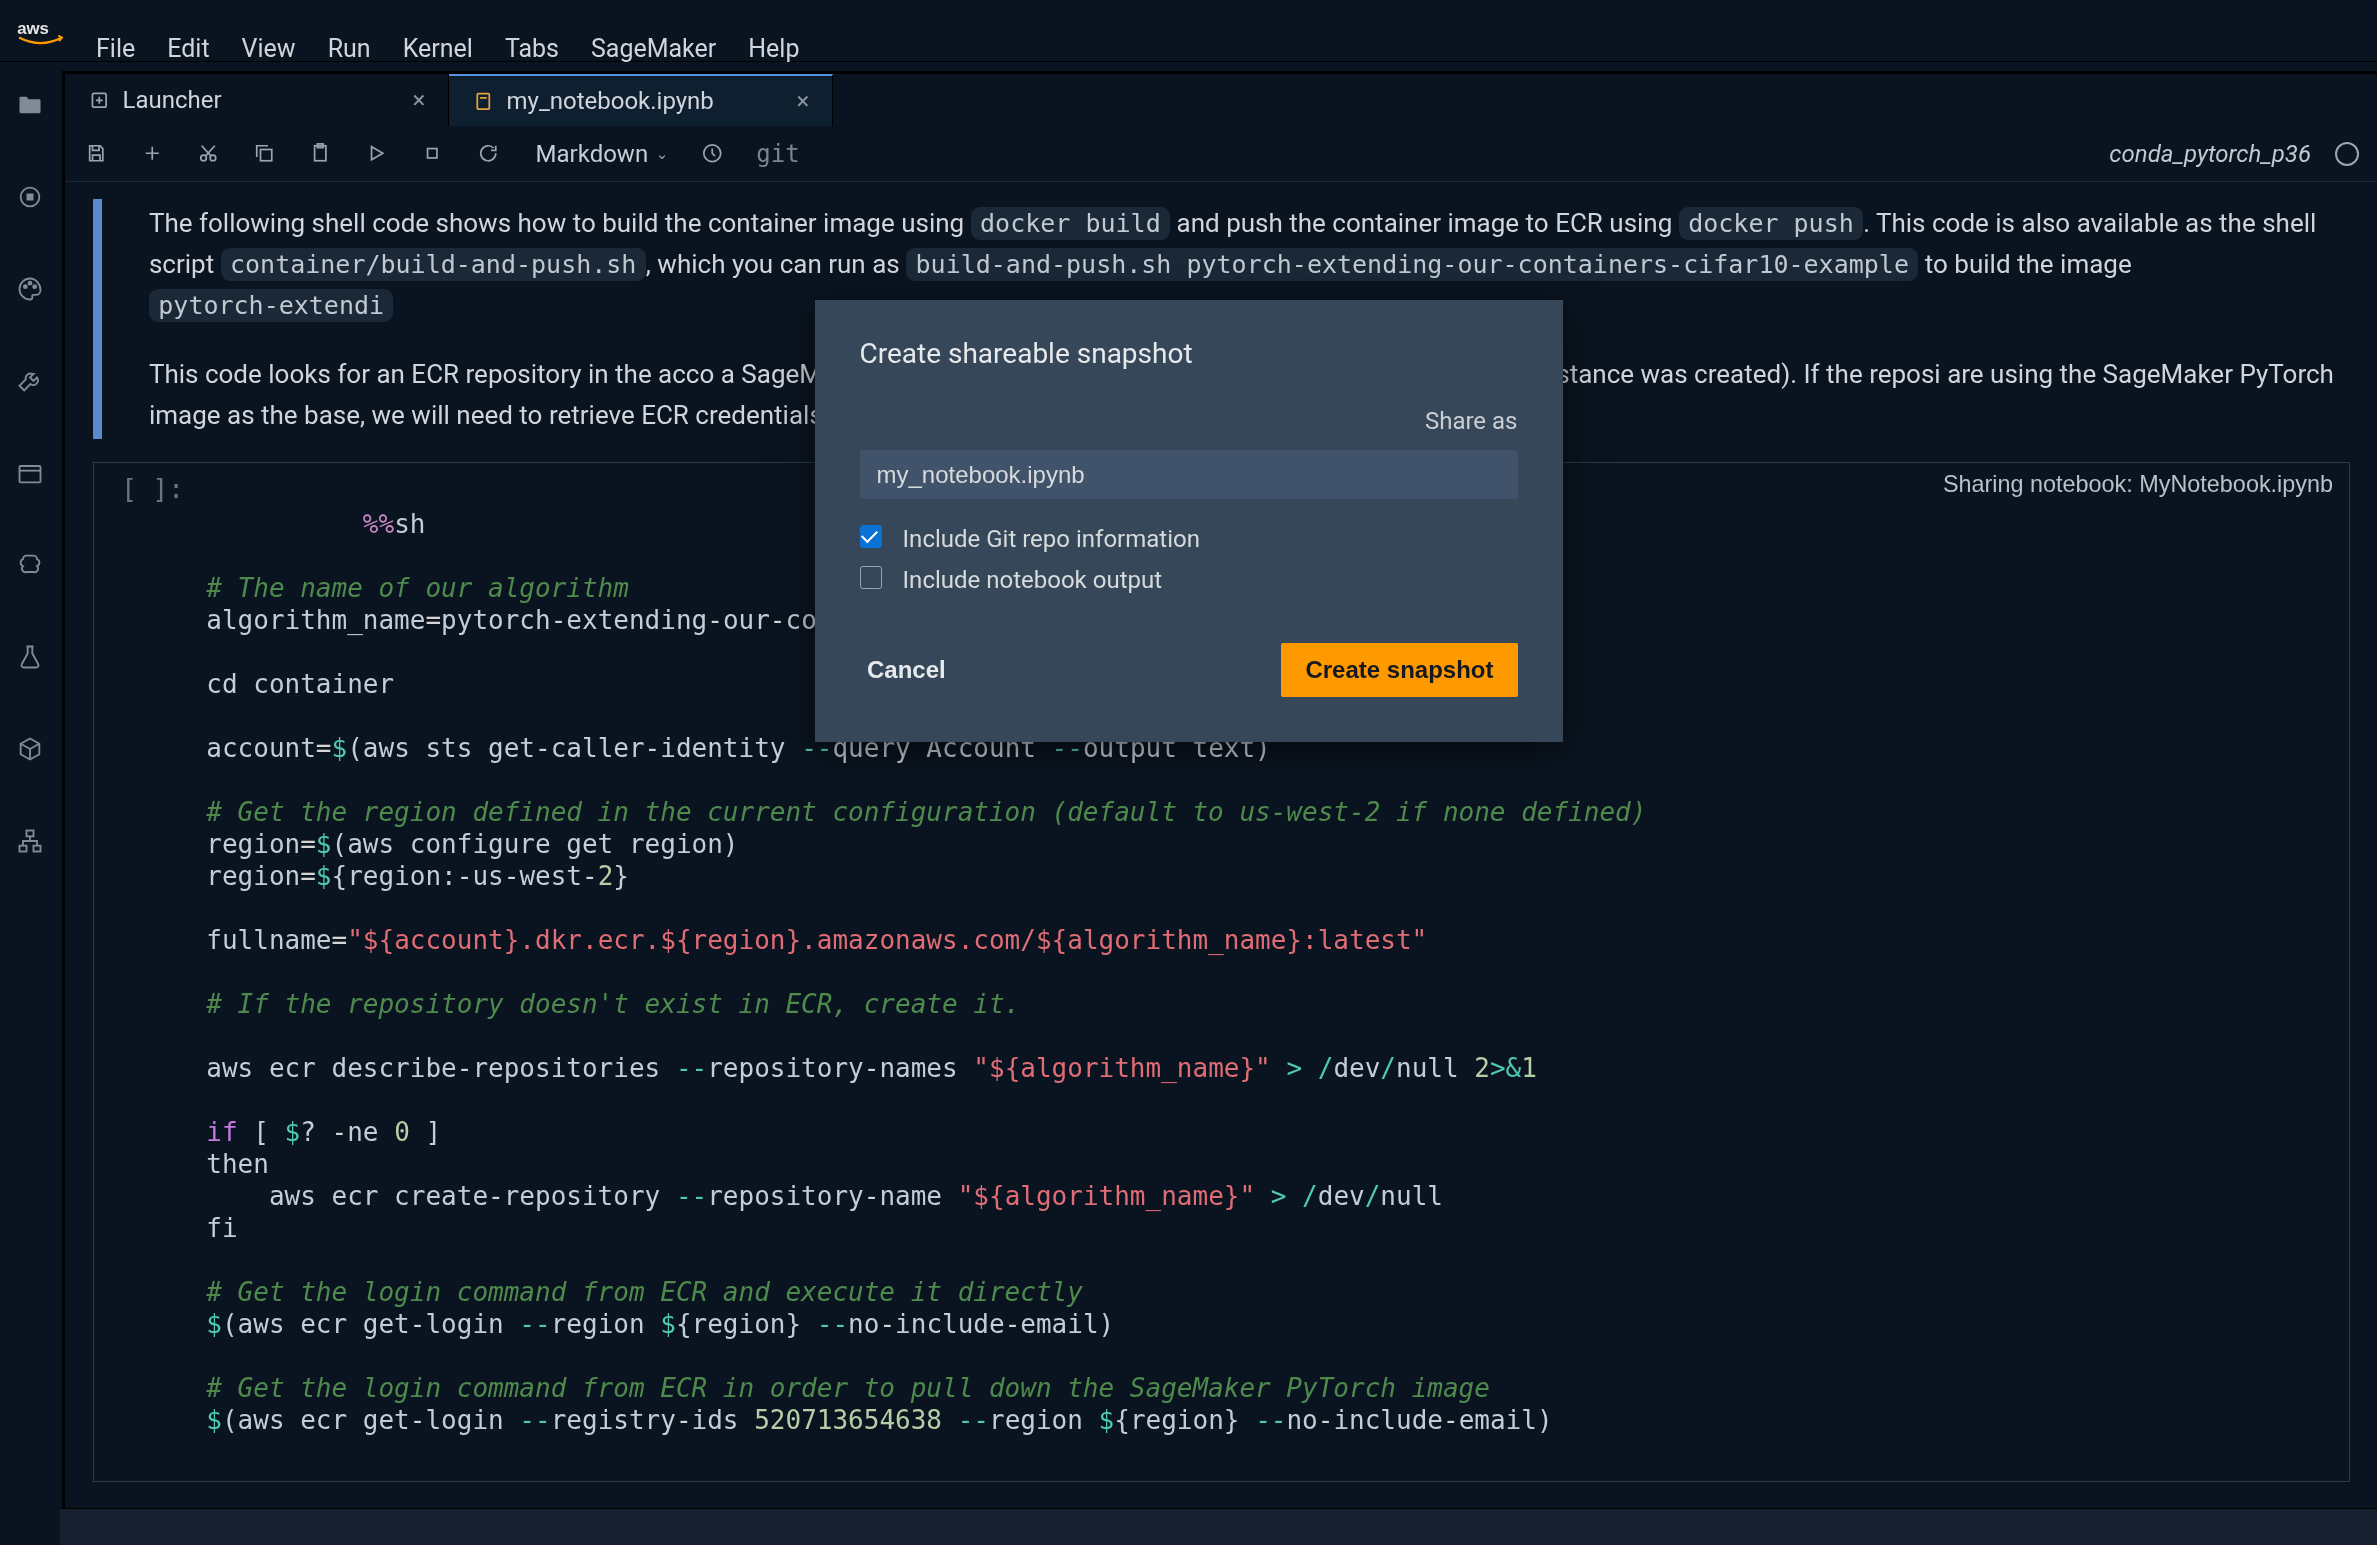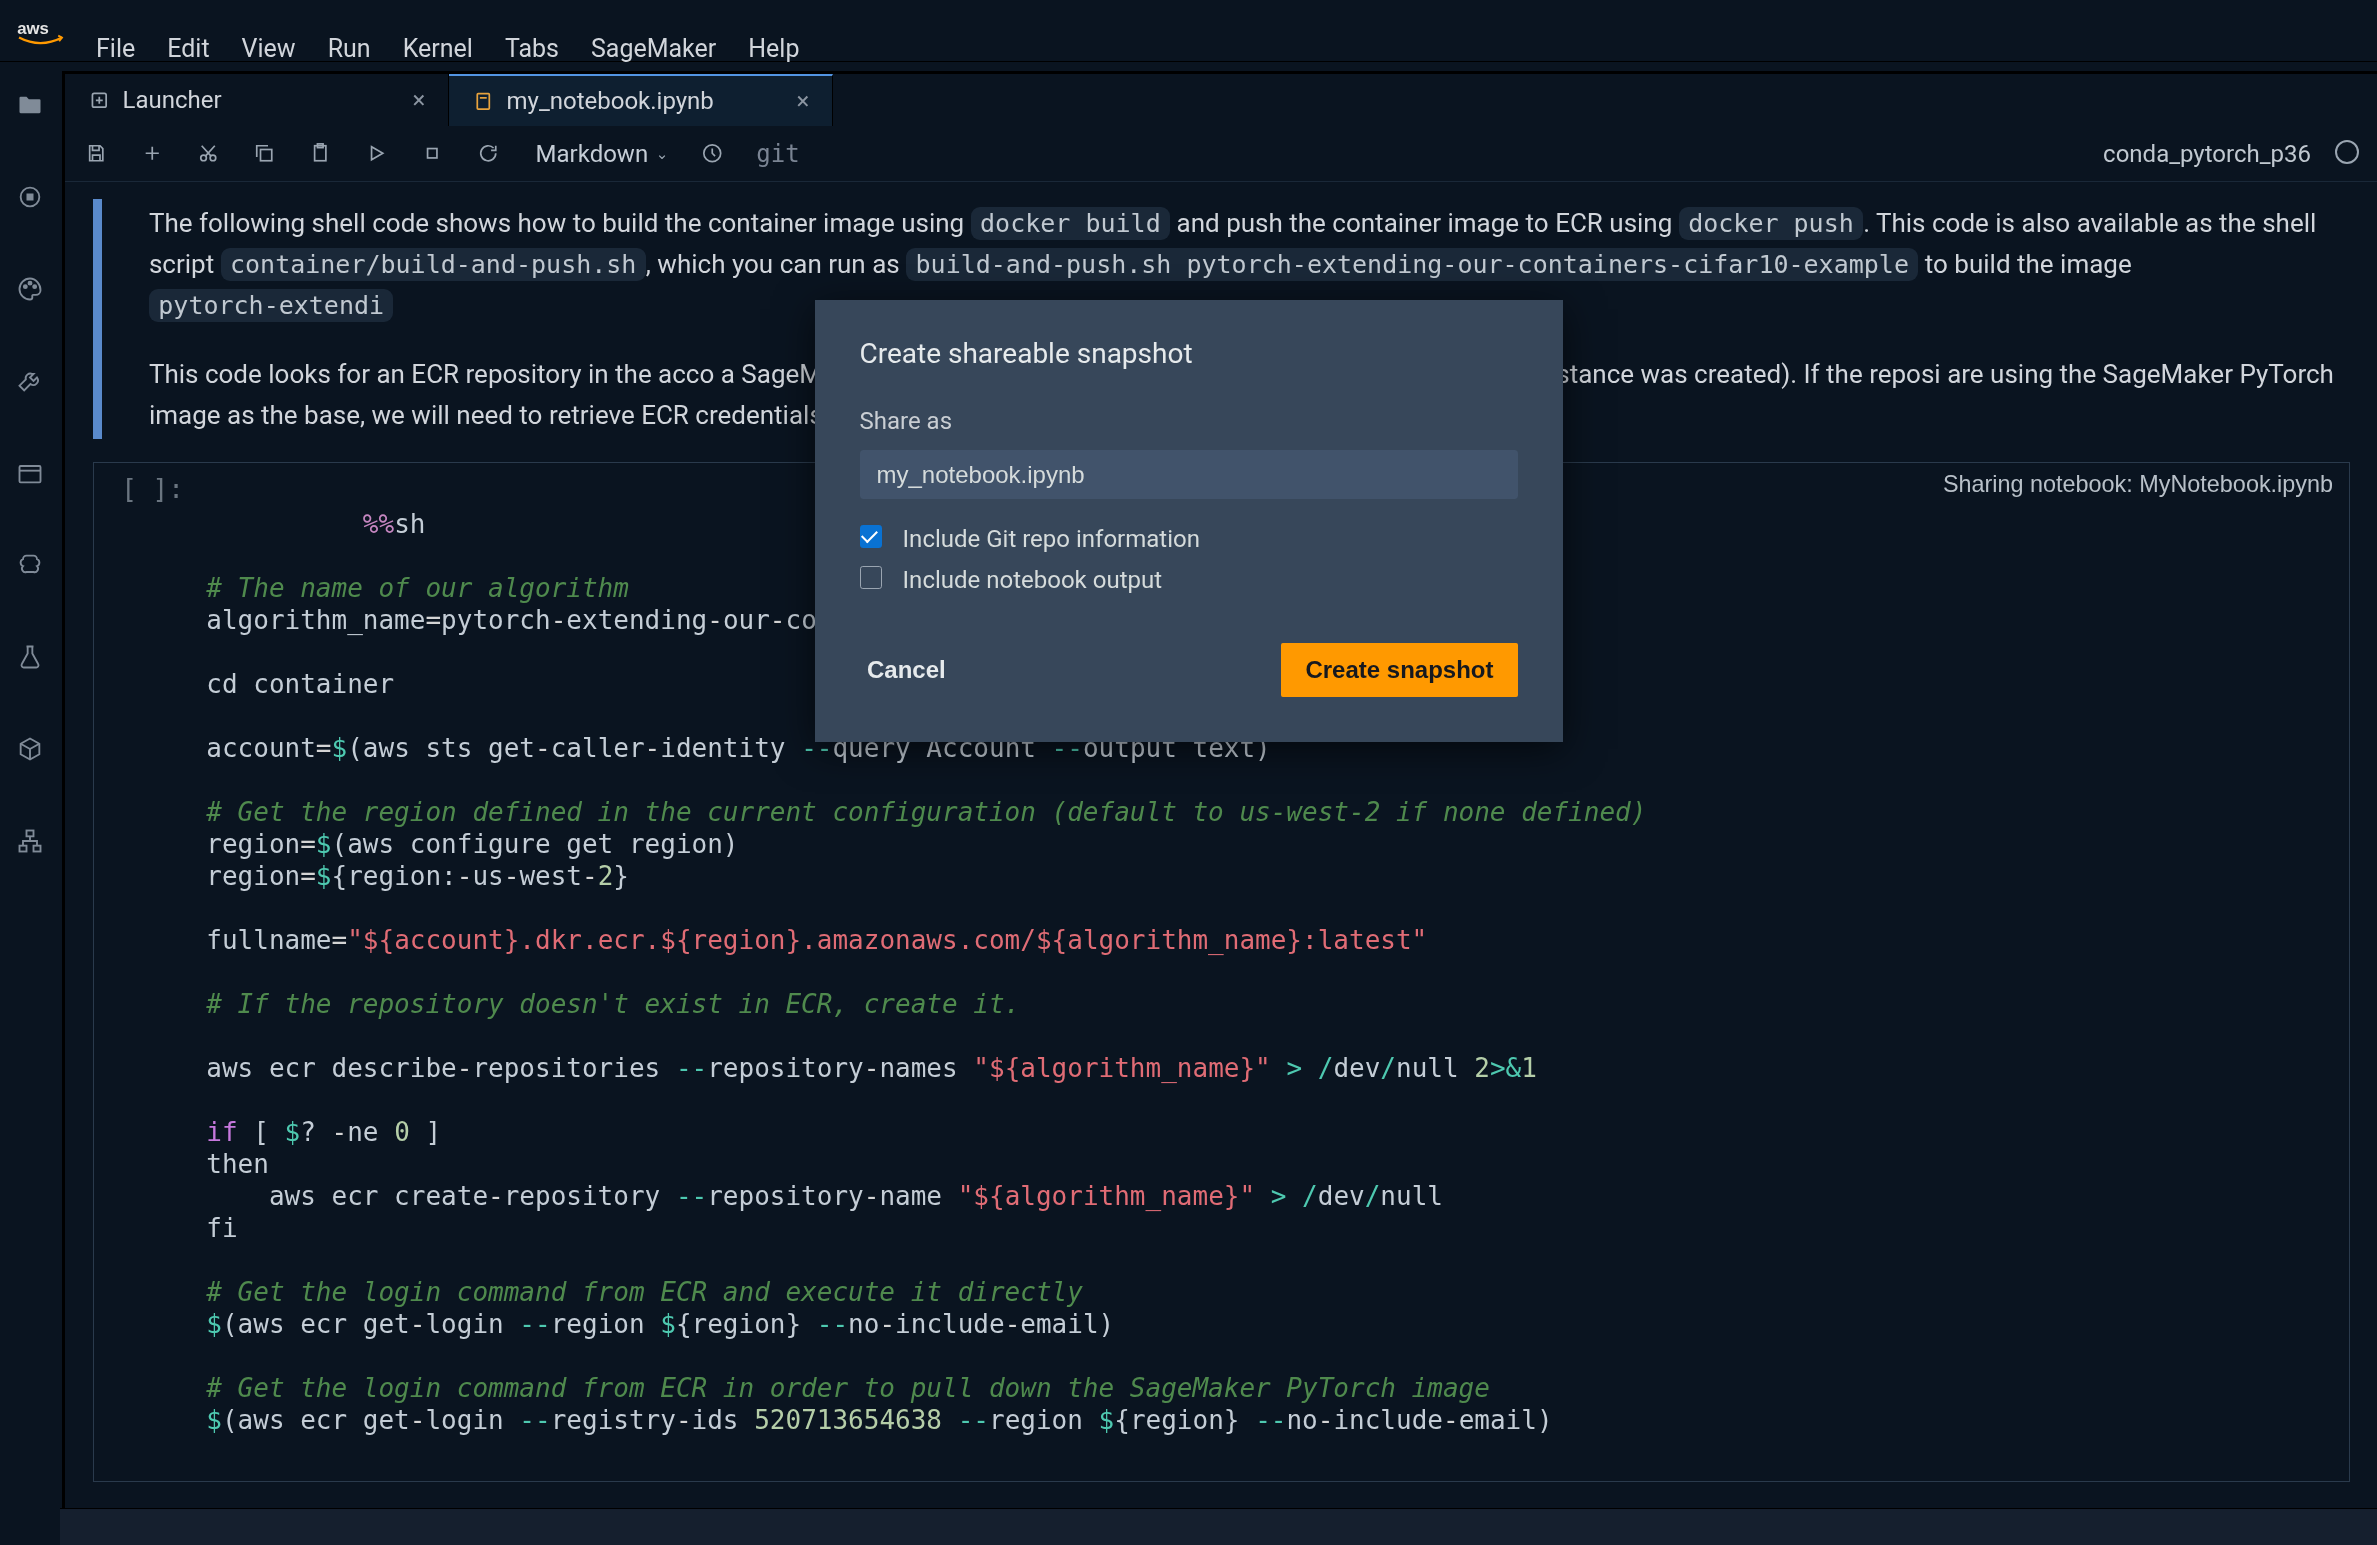--- a/index.html
+++ b/index.html
@@ -32,21 +32,21 @@
 .tab-close { color:#8b95a1; font-size:24px; cursor:pointer; }
 
 
 .toolbar { height:56px; background:#0a1420; display:flex; align-items:center; padding:0 19px; gap:32px; border-bottom:0.9px solid #1a2838; }
 .tb-icon { width:24px; height:24px; color:#9aa5b1; cursor:pointer; display:flex; align-items:center; justify-content:center; }
 .tb-icon svg { width:22.5px; height:22.5px; fill:none; stroke:currentColor; stroke-width:1.8; }
 .tb-sel-wrap { display:flex; align-items:center; gap:7.5px; margin-left:3.7px; }
 .tb-sel { color:#c5cdd6; font-size:24px; }
 .tb-caret { color:#9aa5b1; }
 .tb-text { color:#7a8493; font-size:24px; font-family:SFMono-Regular,Menlo,Consolas,monospace; }
-.toolbar-right { margin-left:auto; display:flex; align-items:flex-start; gap:24px; }
+.toolbar-right { margin-left:auto; display:flex; align-items:center; gap:24px;font-style:italic; }
 .kernel-name { color:#c0c8d0; font-size:24px; }
 .kernel-ind { width:24px; height:24px; border:2.8px solid #9aa5b1; border-radius:50%; }
 
 
 .notebook { flex:1; overflow:hidden; position:relative; background:#0a1420; padding:17px 28px 0 28px; }
 .md-cell { background:#0a1420; border-left:9.4px solid #5a8acb; padding:3.7px 0 3.7px 47px; margin-bottom:22.5px; }
 .md-text { font-size:26px; line-height:41px; color:#d1d5db; }
 .code-inline { font-family:SFMono-Regular,Menlo,Consolas,monospace; background:#1a2838; padding:1.9px 9.4px; border-radius:9px; font-size:25px; color:#c0c8d0; white-space:nowrap; }
 
 .code-cell { display:flex; margin-top:7.5px; border:0.9px solid #2a3a4c; }
@@ -60,21 +60,21 @@
 .c-pink{ color:#d4d4d4; }
 .c-teal{ color:#4ec9b0; }
 .c-str { color:#e06c75; }
 .c-num { color:#b5cea8; }
 .c-pur { color:#c678dd; }
 
 
 .overlay { position:absolute; inset:0; display:flex; align-items:flex-start; justify-content:center; pointer-events:none; }
 .modal { width:748px; background:#37475a; margin-top:300px; padding:37px 45px 45px 45px; pointer-events:auto; color:#d5dbdb; box-shadow:0 7.5px 37px rgba(0,0,0,.6);}
 .modal-title { font-size:28px; color:#e6eaec; margin-bottom:37px; }
-.modal-label { font-size:24px; color:#c9ced3; margin-bottom:15px; }
+.modal-label { font-size:24px; color:#c9ced3; margin-bottom:15px;text-align:right; }
 .modal-input { width:100%; height:49px; background:#41536b; border:none; border-radius:3.7px; padding:0 17px; font-size:24px; color:#d5dbdb; margin-bottom:26px; }
 .chk-row { display:flex; align-items:flex-start; gap:20.6px; margin-bottom:13px; }
 .chk { width:22.5px; height:22.5px; border:1.9px solid #9aa5b1; border-radius:2.8px; background:transparent; position:relative; cursor:pointer; flex-shrink:0;}
 .chk.checked { background:#0972d3; border-color:#0972d3; }
 .chk.checked::after { content:""; position:absolute; left:4.7px; top:0.9px; width:6.6px; height:13px; border:solid #fff; border-width:0 2.8px 2.8px 0; transform:rotate(45deg); }
 .chk-label { font-size:24px; color:#d5dbdb; }
 .modal-footer { display:flex; justify-content:space-between; gap:24px; margin-top:49px; align-items:center; }
 .btn-cancel { background:transparent; border:none; color:#e6eaec; font-size:24px; font-weight:600; cursor:pointer; padding:13px 7.5px; }
 .btn-primary { background:#ff9900; border:none; color:#16191f; font-size:24px; font-weight:600; padding:13px 24px; cursor:pointer; border-radius:1.9px; }
 

